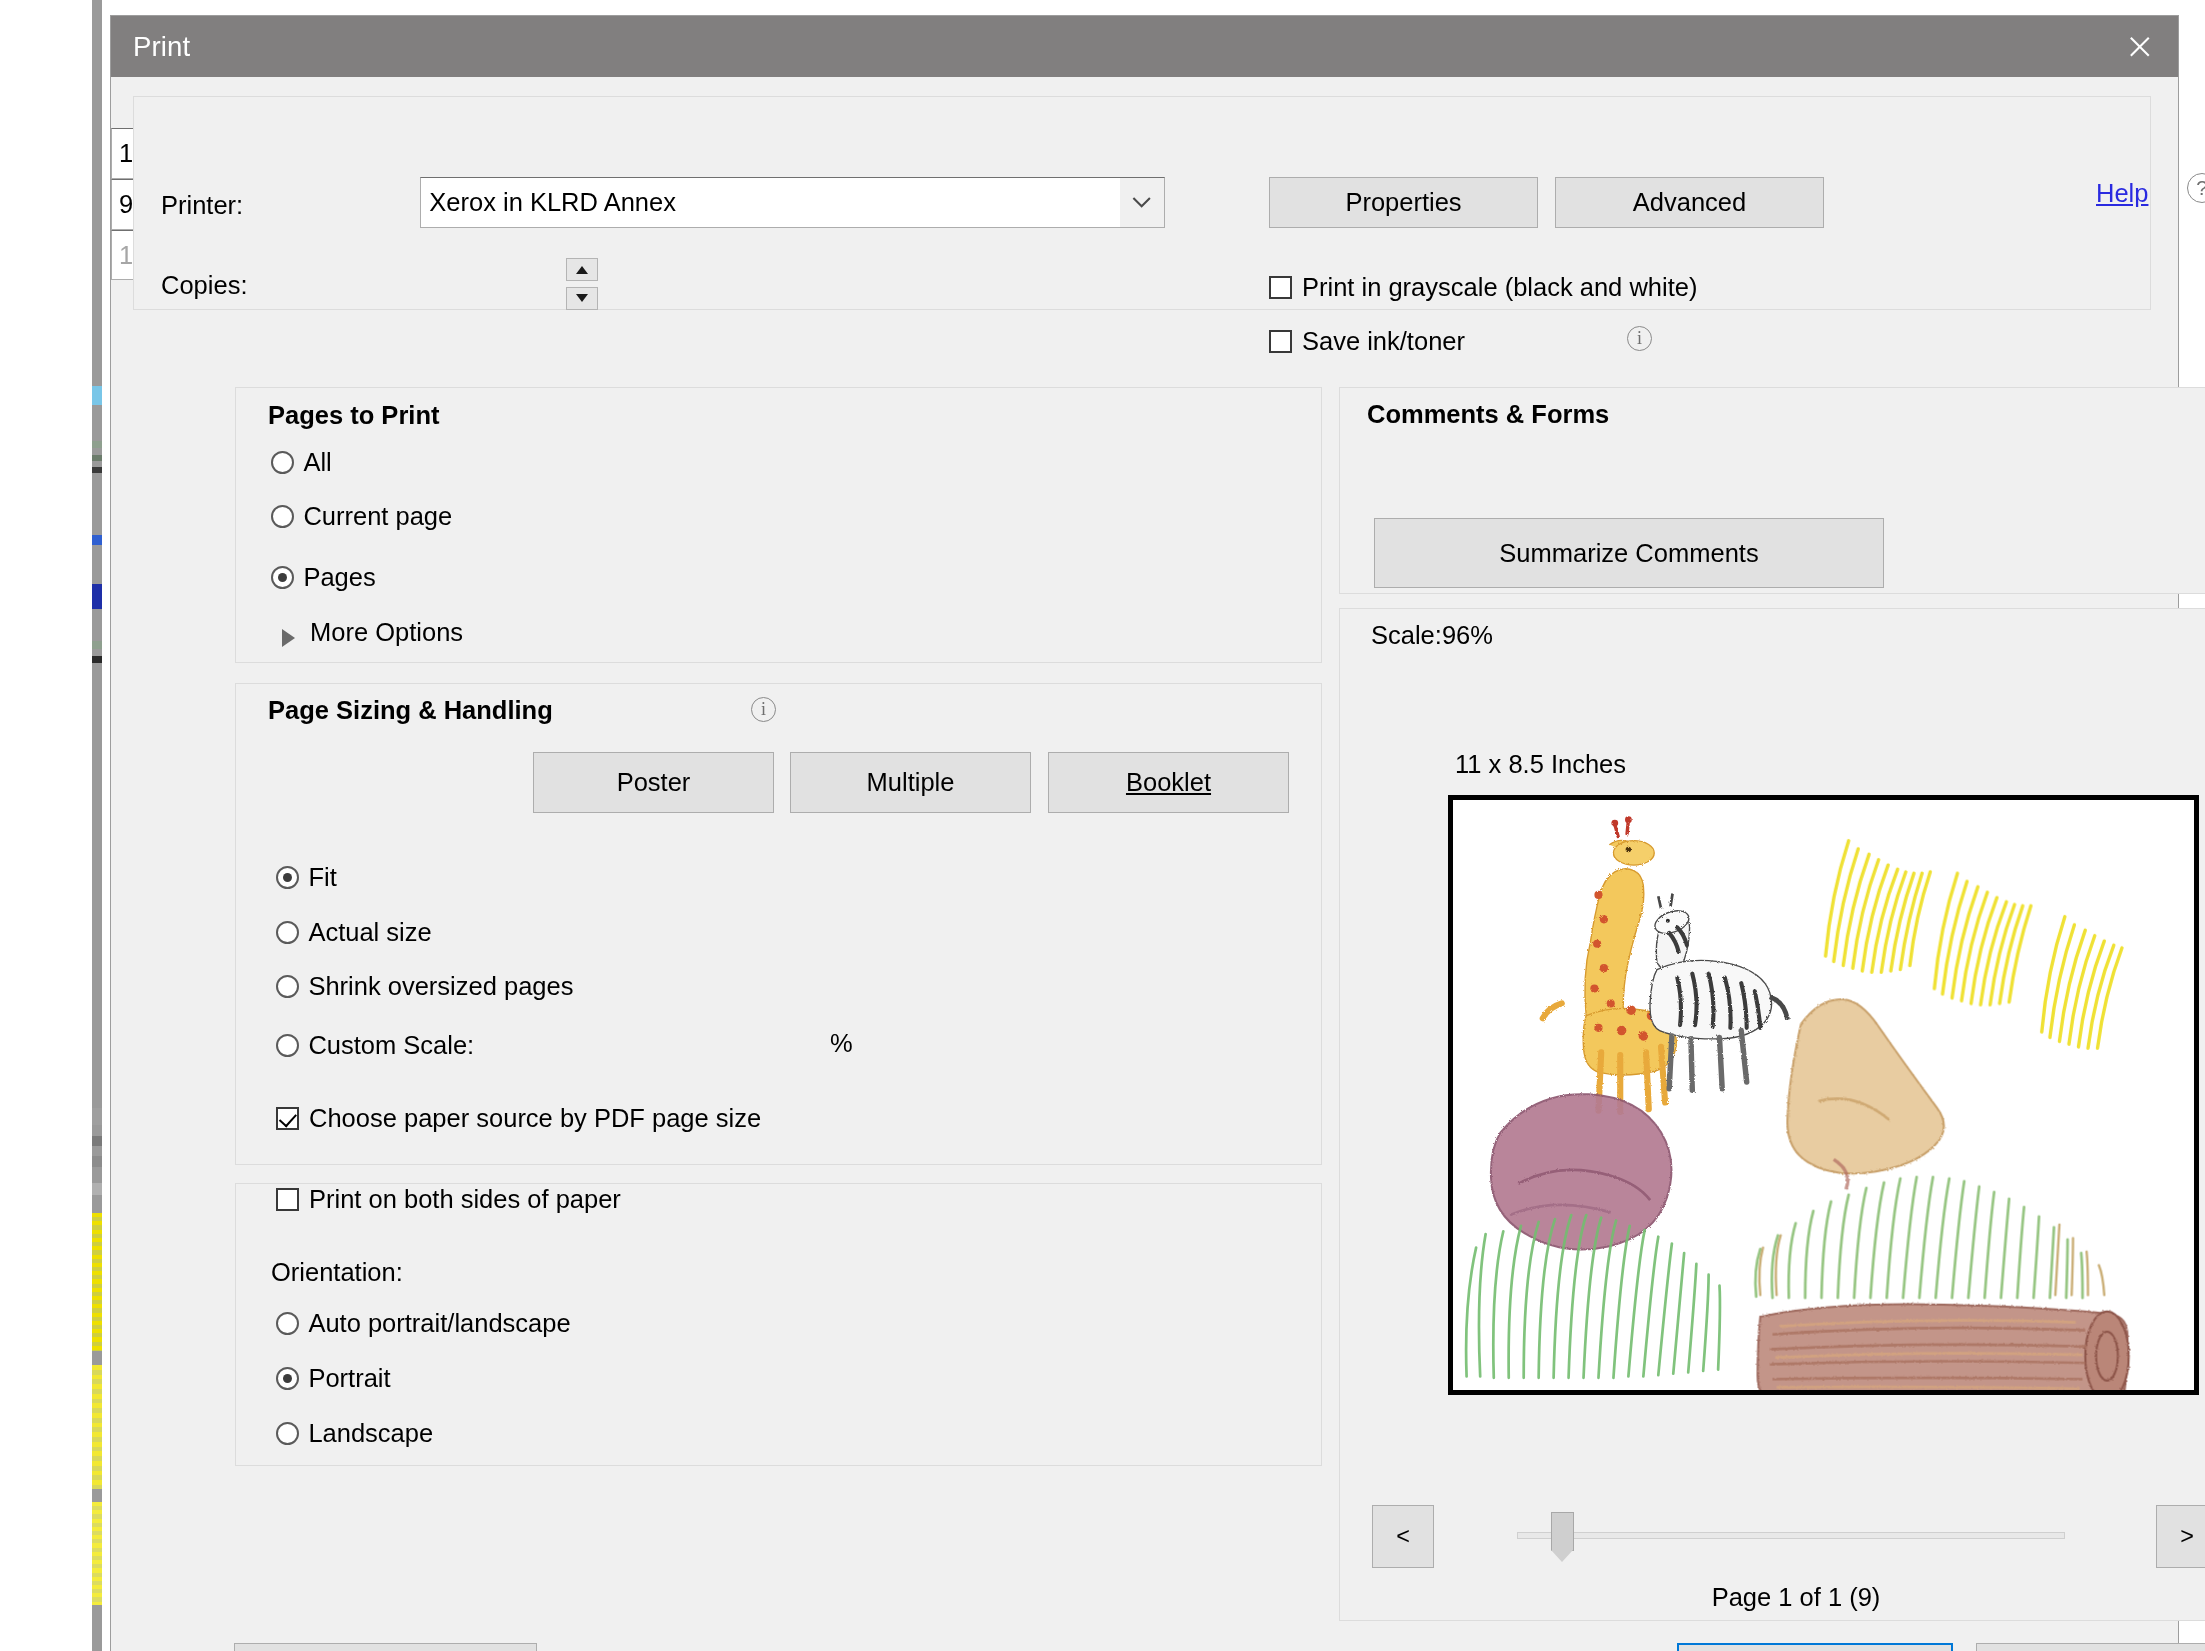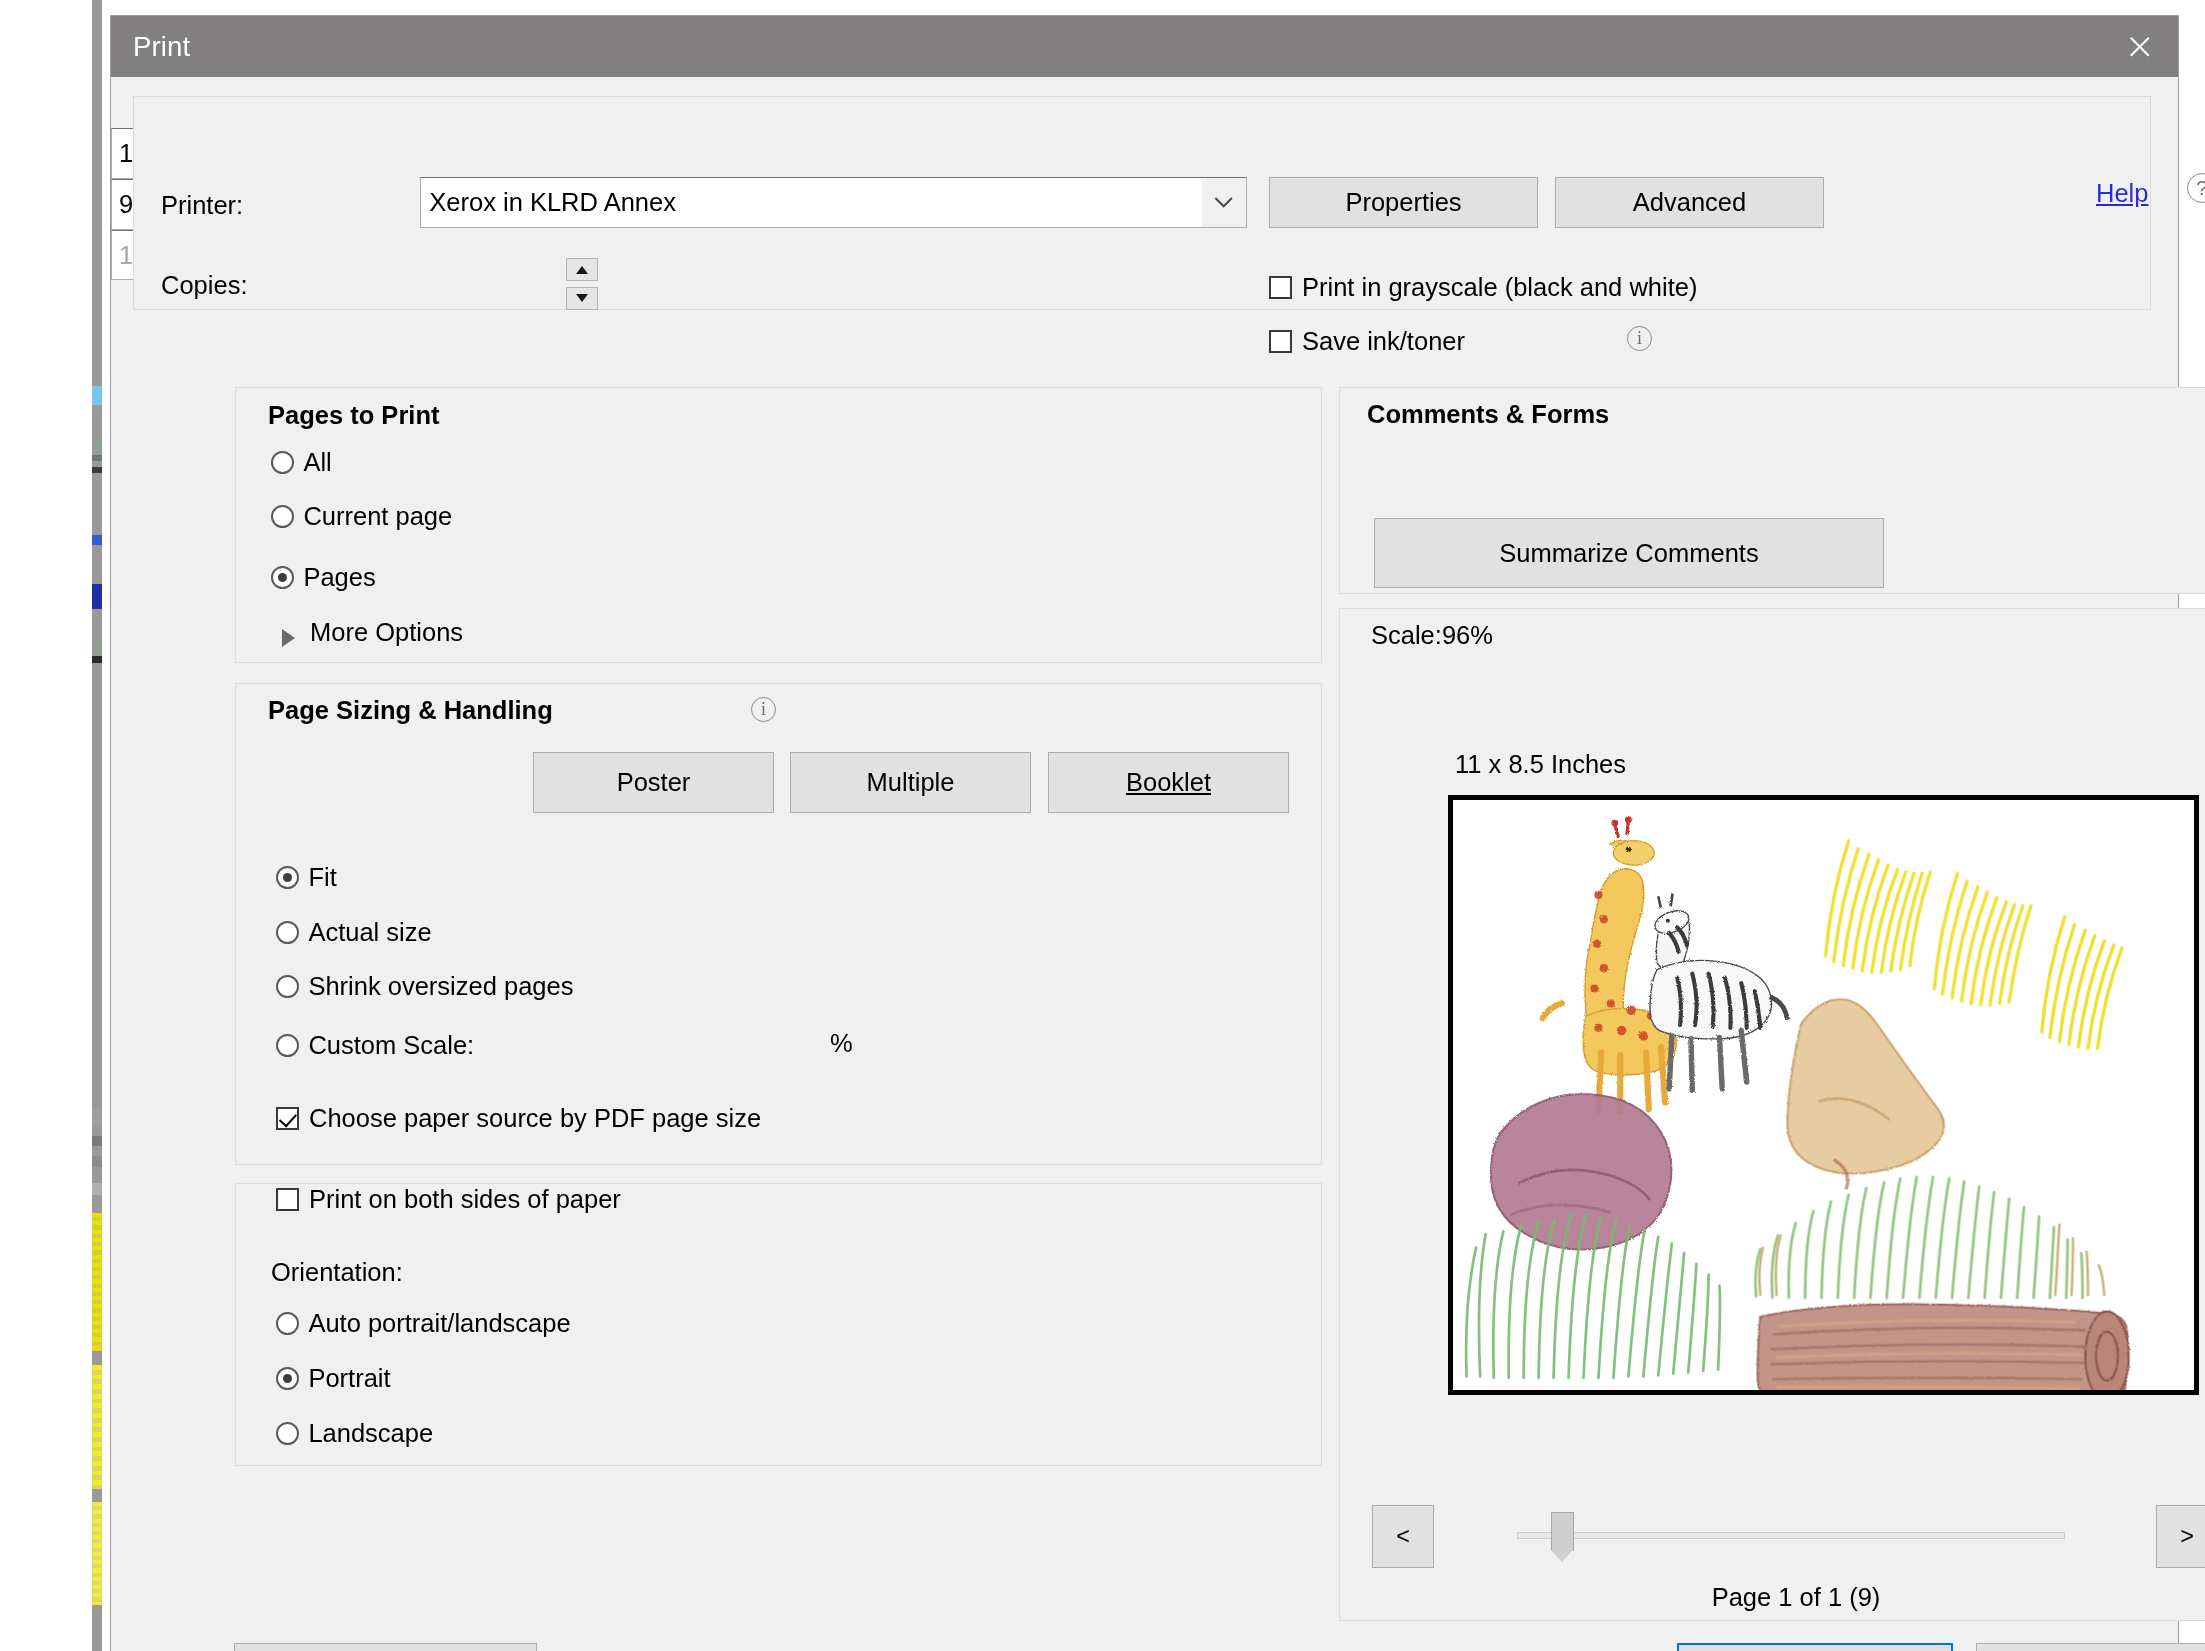--- a/index.html
+++ b/index.html
@@ -204,21 +204,21 @@
     </div>
   </div>
 
   <div id="dialog-body">
 
     <div class="group" style="left:22px;top:19.3px;width:2018px;height:214px;">
     </div>
 
     <span class="lbl" style="position:absolute;left:50px;top:114px;">Printer:</span>
 
-    <div class="combo" style="left:309px;top:100px;width:827px;height:51px;">
+    <div class="combo" style="left:309px;top:100px;width:745px;height:51px;">
       <span>Xerox in KLRD Annex</span>
       <span class="arrow">
         <svg width="19.3" height="12.4" viewBox="0 0 28 18">
             <path d="M2 3 L14 15 L26 3" fill="none" stroke="#4a4a4a" stroke-width="3"></path>
           </svg>
       </span>
     </div>
 
     <div class="btn" style="left:1158px;top:100px;width:269px;height:51px;">
       <span>Properties</span>

